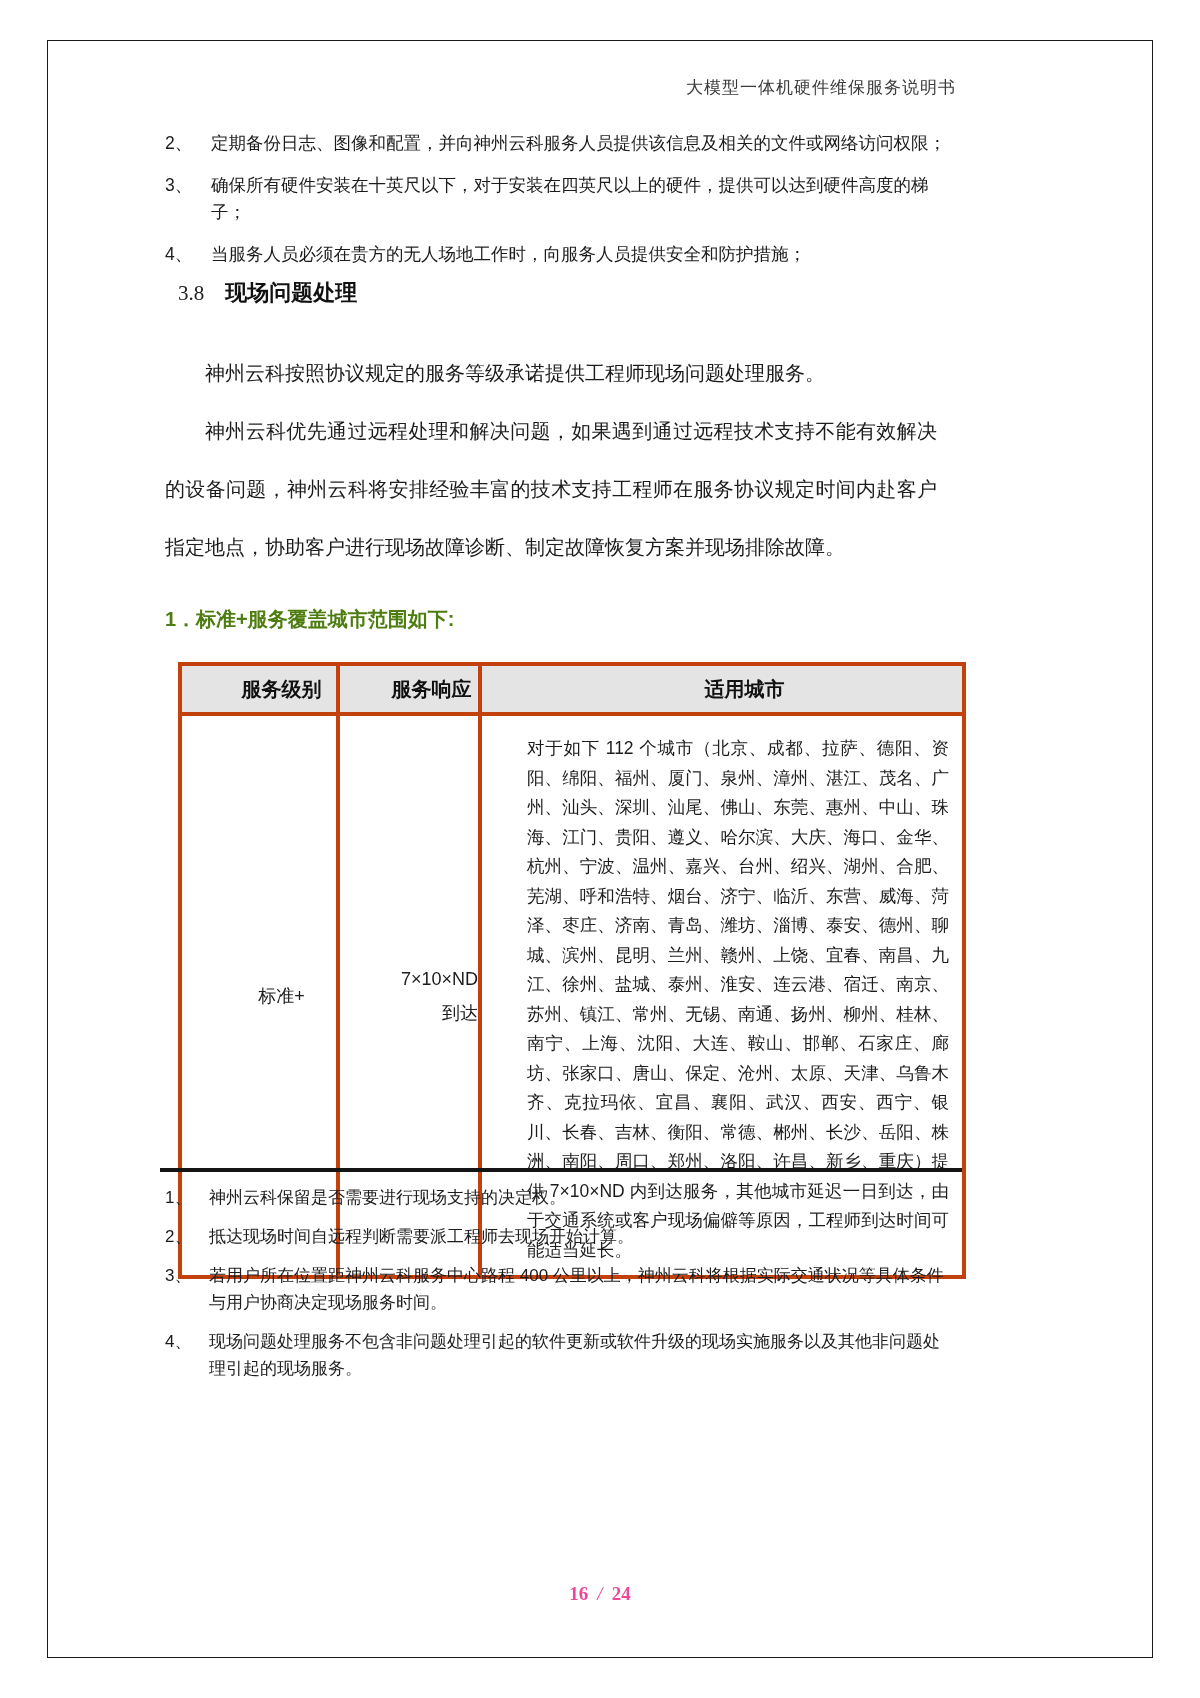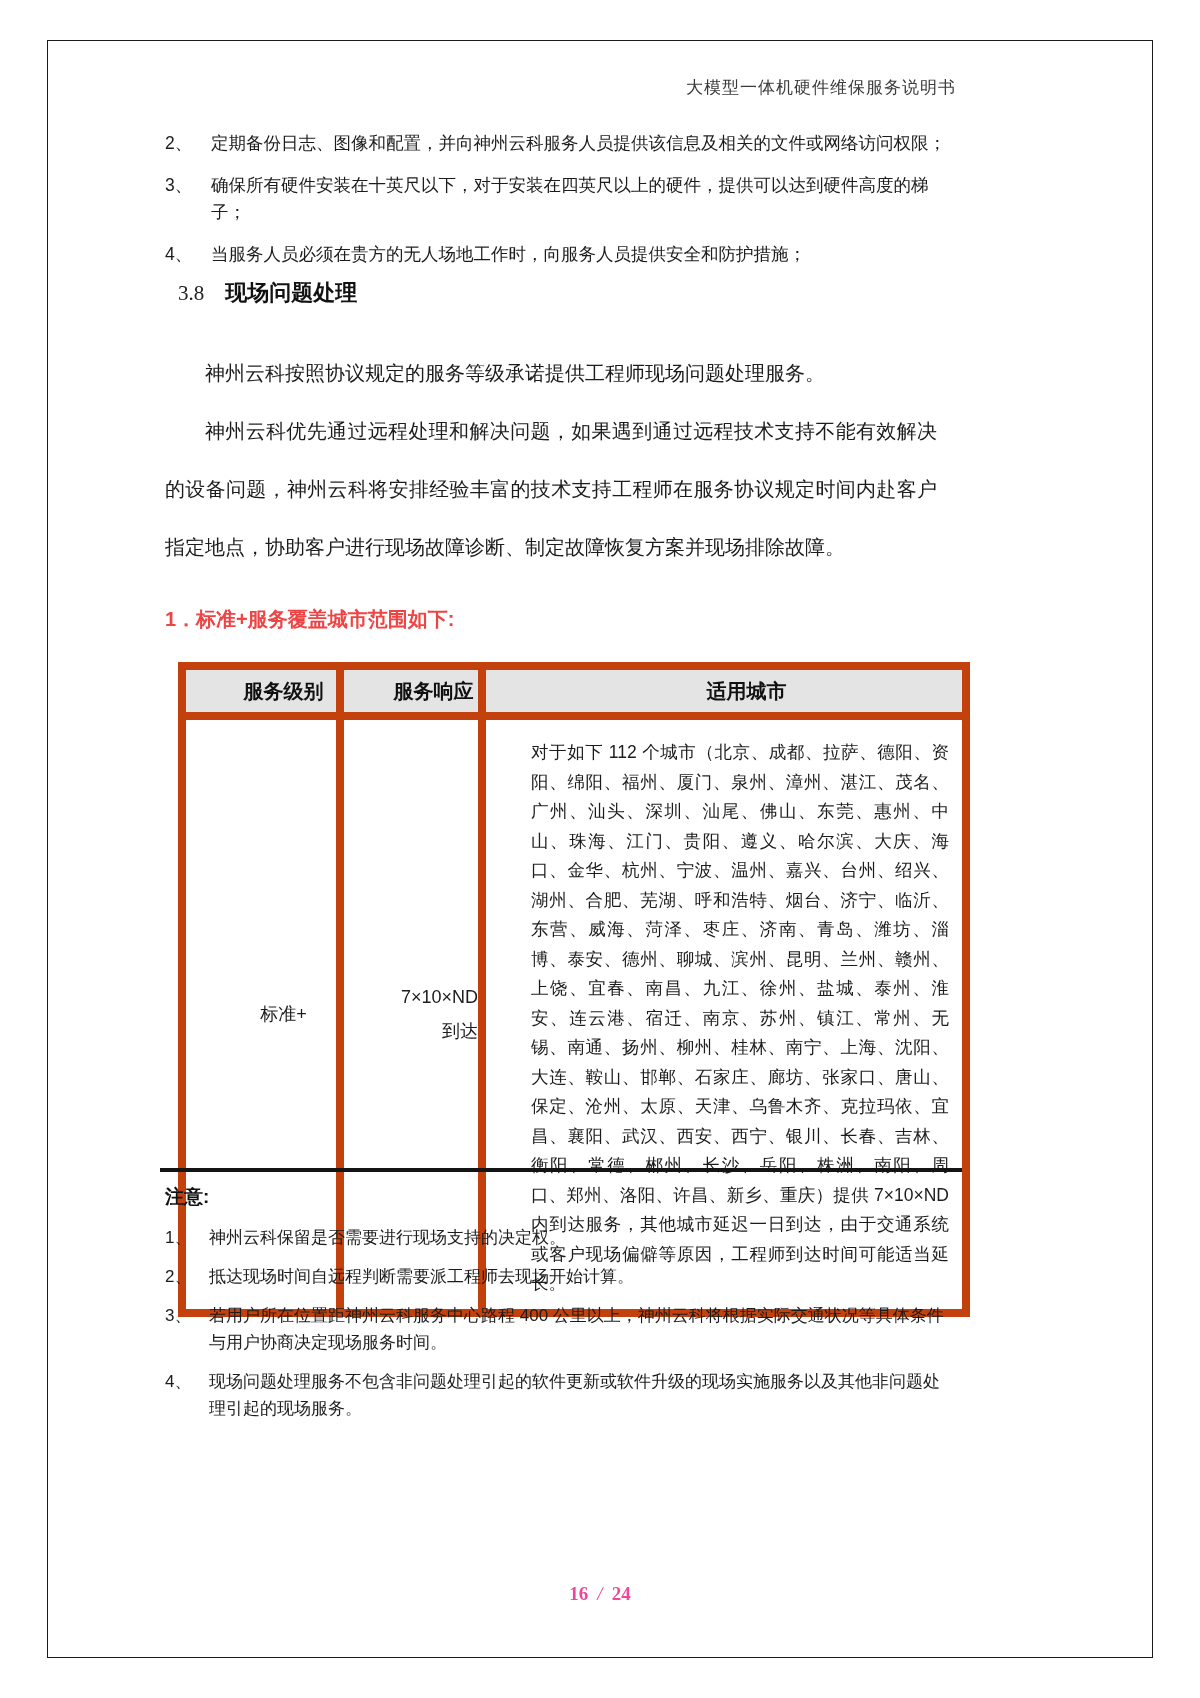--- a/index.html
+++ b/index.html
@@ -26,27 +26,27 @@
   .sec { position:absolute; top:278px; left:178px; display:flex; align-items:baseline; gap:21px; }
   .sec-num { font-family:"Liberation Serif","DejaVu Serif",serif; font-size:21px; color:#222; }
   .sec-title { font-size:22px; font-weight:bold; color:#111; }
 
   .paras {
     position:absolute; top:344px; left:165px; width:772px;
     font-size:20px; line-height:58px; text-align:justify;
   }
   .paras p { text-indent:2em; }
 
-  .cov-heading { position:absolute; top:606px; left:165px; font-size:20px; font-weight:bold; color:#ef4444; }
+  .cov-heading { position:absolute; top:606px; left:165px; font-size:20px; font-weight:bold; color:#4d7c0f; }
 
   .tbl {
     position:absolute; top:662px; left:178px; width:784px;
     border-collapse:collapse; table-layout:fixed;
   }
-  .tbl th, .tbl td { border:8px solid #c2410c;padding-left:45px; }
+  .tbl th, .tbl td { border:4px solid #c2410c;padding-left:45px; }
   .tbl th {
     background:#e4e4e4; height:50px; font-size:20px; font-weight:bold;
     text-align:center; vertical-align:middle; color:#111;
   }
   .w1 { width:158px; } .w2 { width:142px; } .w3 { width:484px; }
   .tbl td { vertical-align:middle; background:#fff;margin-top:36px; }
   .cell-level { text-align:center; font-size:18px; }
   .cell-resp  { text-align:right; font-size:18px; line-height:34px; }
   .cell-cities {
     font-size:17.5px; line-height:29.5px; padding:18px 13px 10px 13px;
@@ -118,21 +118,20 @@
         <div>到达</div>
       </td>
       <td class="cell-cities">对于如下 112 个城市（北京、成都、拉萨、德阳、资阳、绵阳、福州、厦门、泉州、漳州、湛江、茂名、广州、汕头、深圳、汕尾、佛山、东莞、惠州、中山、珠海、江门、贵阳、遵义、哈尔滨、大庆、海口、金华、杭州、宁波、温州、嘉兴、台州、绍兴、湖州、合肥、芜湖、呼和浩特、烟台、济宁、临沂、东营、威海、菏泽、枣庄、济南、青岛、潍坊、淄博、泰安、德州、聊城、滨州、昆明、兰州、赣州、上饶、宜春、南昌、九江、徐州、盐城、泰州、淮安、连云港、宿迁、南京、苏州、镇江、常州、无锡、南通、扬州、柳州、桂林、南宁、上海、沈阳、大连、鞍山、邯郸、石家庄、廊坊、张家口、唐山、保定、沧州、太原、天津、乌鲁木齐、克拉玛依、宜昌、襄阳、武汉、西安、西宁、银川、长春、吉林、衡阳、常德、郴州、长沙、岳阳、株洲、南阳、周口、郑州、洛阳、许昌、新乡、重庆）提供 7×10×ND 内到达服务，其他城市延迟一日到达，由于交通系统或客户现场偏僻等原因，工程师到达时间可能适当延长。</td>
     </tr>
   </tbody>
 </table>
 
 <div class="rule"></div>
 
 <div class="notes">
-  <div class="notes-heading">注意:</div>
   <div class="note">
     <span class="num">1、</span>
     <span class="txt">神州云科保留是否需要进行现场支持的决定权。</span>
   </div>
   <div class="note">
     <span class="num">2、</span>
     <span class="txt">抵达现场时间自远程判断需要派工程师去现场开始计算。</span>
   </div>
   <div class="note">
     <span class="num">3、</span>

